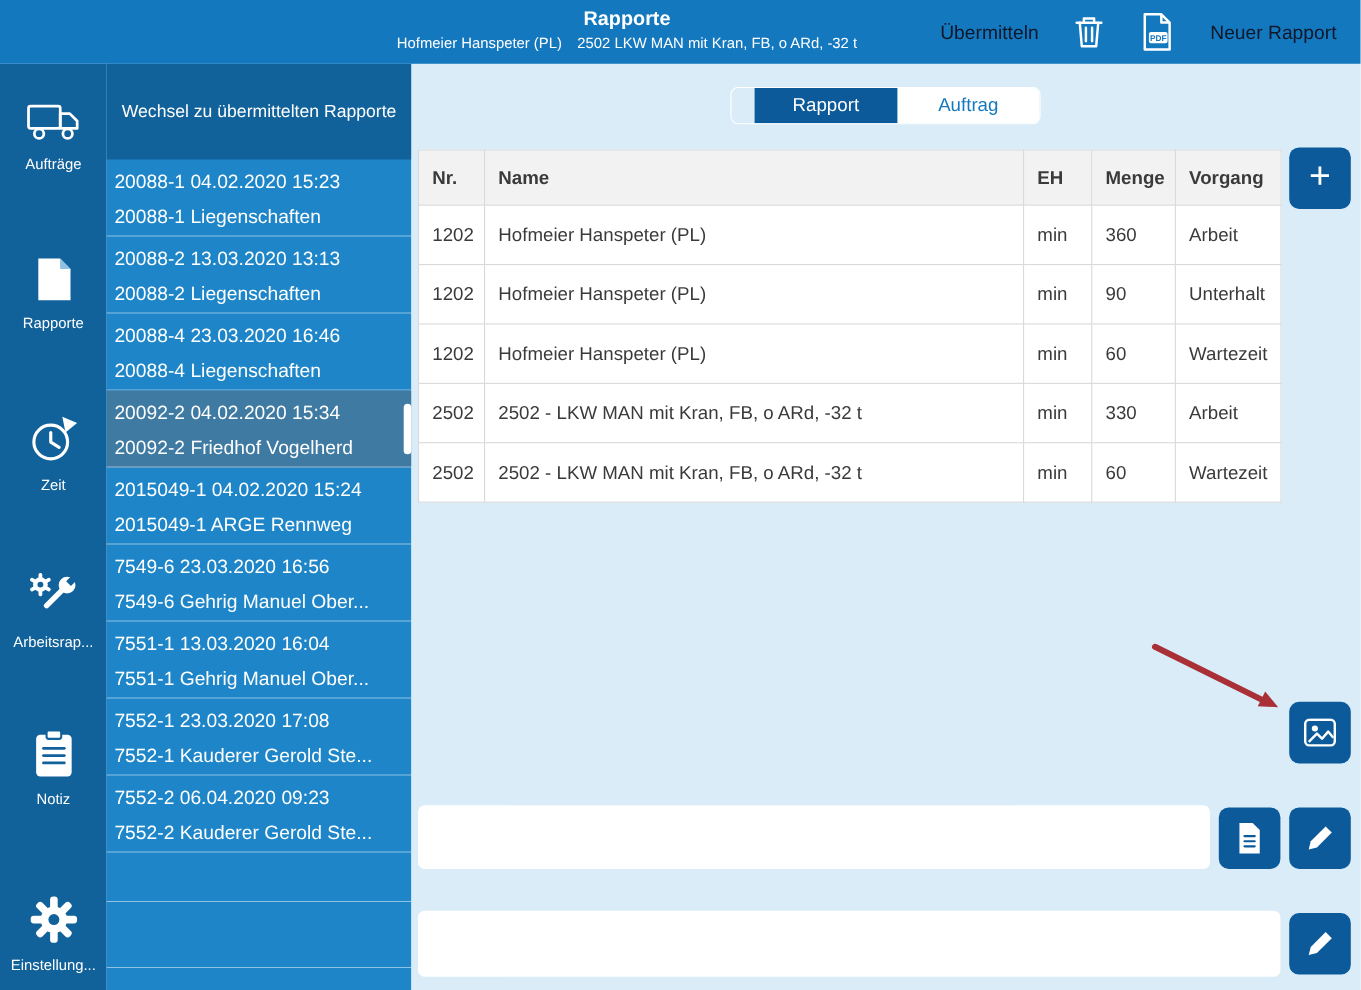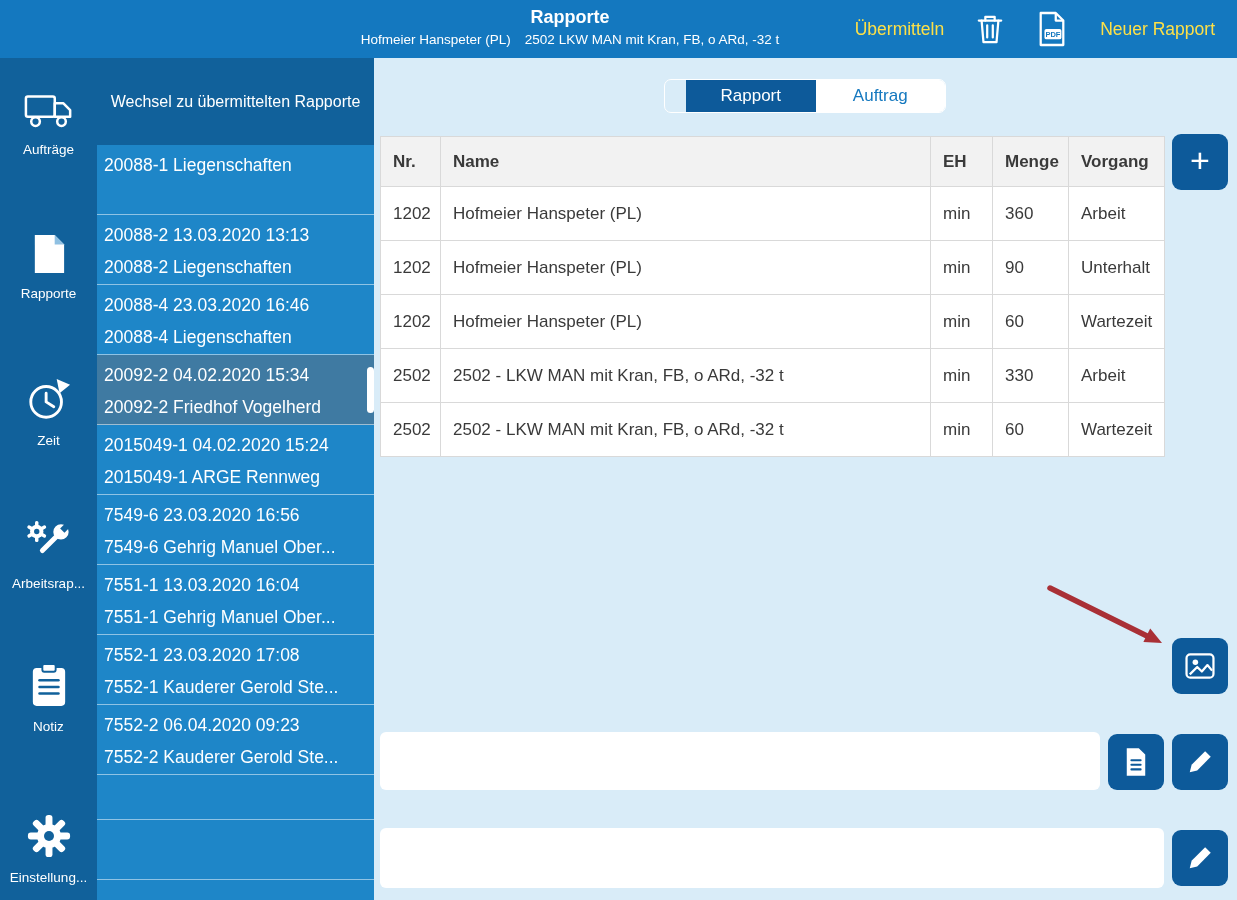--- a/index.html
+++ b/index.html
@@ -10,21 +10,21 @@
   *{box-sizing:border-box;margin:0;padding:0;}
   html,body{width:1237px;height:900px;}
   body{font-family:"Liberation Sans","DejaVu Sans",sans-serif;position:relative;overflow:hidden;background:#fff;}
 
   
   .topbar{position:absolute;left:0;top:0;width:1237px;height:58px;background:var(--topbar-bg);color:#fff;z-index:5;}
   .topbar-center{position:absolute;left:320px;top:7px;width:500px;text-align:center;}
   .topbar-title{font-size:18px;font-weight:700;}
   .topbar-sub{display:flex;justify-content:center;gap:14px;font-size:13.5px;margin-top:4px;white-space:nowrap;}
   .topbar-right{position:absolute;right:22px;top:0;height:58px;display:flex;align-items:center;gap:32px;}
-  .topbar-action{font-size:17.5px;color:#fde047;cursor:pointer;white-space:nowrap;}
+  .topbar-action{font-size:17.5px;color:#0f172a;cursor:pointer;white-space:nowrap;}
   .icon-btn{display:flex;align-items:center;justify-content:center;cursor:pointer;}
 
   
   .sidebar{position:absolute;left:0;top:58px;width:97px;height:842px;background:var(--sidebar-bg);}
   .side-item{position:absolute;left:0;width:97px;display:flex;flex-direction:column;align-items:center;gap:11px;color:#fff;cursor:pointer;}
   .side-label{font-size:13.5px;max-width:95px;overflow:hidden;white-space:nowrap;}
 
   
   .listcol{position:absolute;left:97px;top:58px;width:277px;height:842px;background:var(--list-bg);}
   .list-header{position:absolute;left:0;top:0;width:277px;height:87px;background:var(--sidebar-bg);color:#fff;display:flex;align-items:center;justify-content:center;text-align:left;font-size:16px;padding:0 6px;white-space:nowrap;cursor:pointer;}
@@ -177,20 +177,21 @@
       </svg>
     </span>
     <span class="side-label">Einstellung...</span>
   </div>
 </div>
 
 <div class="listcol">
   <div class="list-header">Wechsel zu übermittelten Rapporte</div>
   <div class="list-items">
     <div class="list-item">
+      <div>20088-1 04.02.2020 15:23</div>
       <div>20088-1 Liegenschaften</div>
     </div>
     <div class="list-item">
       <div>20088-2 13.03.2020 13:13</div>
       <div>20088-2 Liegenschaften</div>
     </div>
     <div class="list-item">
       <div>20088-4 23.03.2020 16:46</div>
       <div>20088-4 Liegenschaften</div>
     </div>

